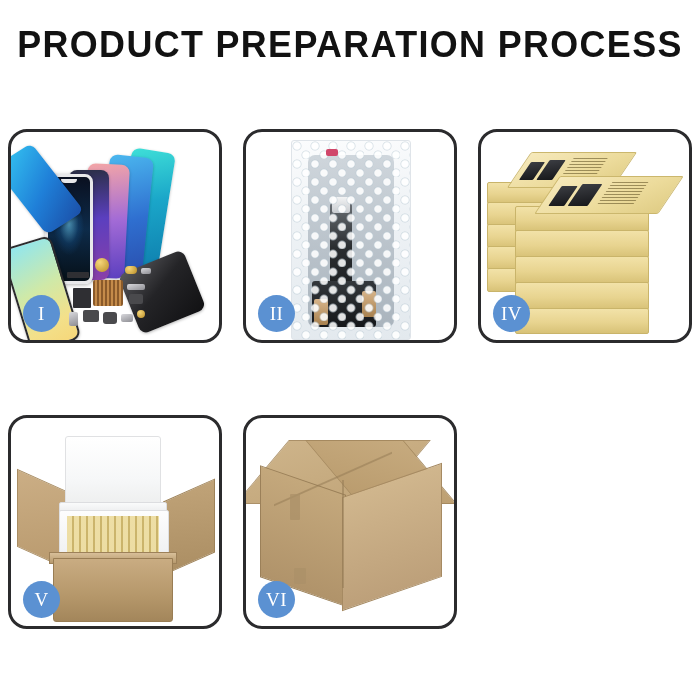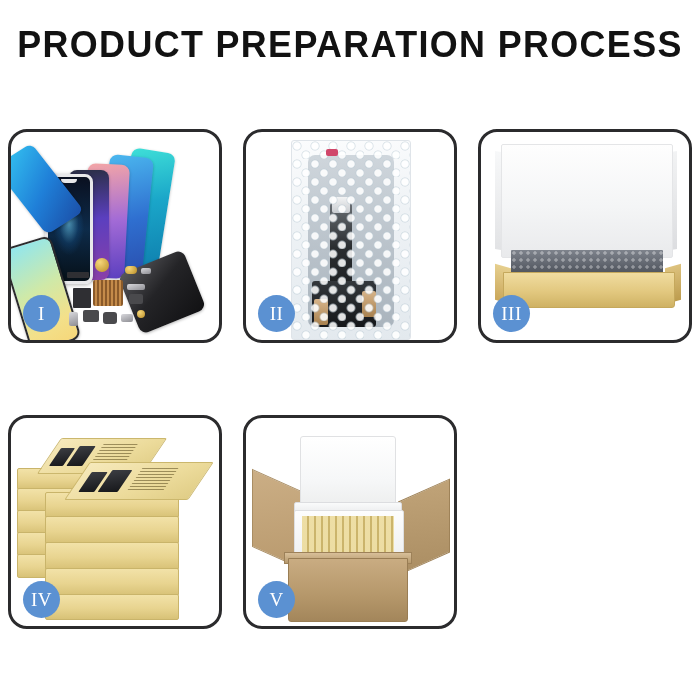--- a/index.html
+++ b/index.html
@@ -392,32 +392,20 @@
         <div class="bw-connector"></div>
         <div class="bw-tan-a"></div>
         <div class="bw-tan-b"></div>
         <div class="bw-redmark"></div>
         <div class="bw-bubbles"></div>
       </div>
     </div>
     <div class="step-badge">II</div>
   </div>
 
-  <div class="step-panel">
-    <div class="panel-stage">
-      <div class="bx3-lid-flapL"></div>
-      <div class="bx3-lid-flapR"></div>
-      <div class="bx3-lid"></div>
-      <div class="bx3-endL"></div>
-      <div class="bx3-endR"></div>
-      <div class="bx3-foam"></div>
-      <div class="bx3-front"></div>
-    </div>
-    <div class="step-badge">III</div>
-  </div>
 
   <div class="step-panel">
     <div class="panel-stage">
       <div class="stack-wrap">
 
         <div class="sbox" style="left:2px;top:36px;width:92px;height:20px;"></div>
         <div class="sbox" style="left:2px;top:56px;width:92px;height:22px;"></div>
         <div class="sbox" style="left:2px;top:78px;width:92px;height:22px;"></div>
         <div class="sbox" style="left:2px;top:100px;width:92px;height:22px;"></div>
         <div class="sbox" style="left:2px;top:122px;width:92px;height:22px;"></div>
@@ -451,14 +439,27 @@
       <div class="v-foam-body"></div>
       <div class="v-inner">
         <div class="v-inner-ribs"></div>
       </div>
       <div class="v-box-rim"></div>
       <div class="v-box-front"></div>
     </div>
     <div class="step-badge">V</div>
   </div>
 
+  <div class="step-panel">
+    <div class="panel-stage">
+      <div class="c-top"></div>
+      <div class="c-top2"></div>
+      <div class="c-left"></div>
+      <div class="c-right"></div>
+      <div class="c-seam" style="left:28px;top:60px;width:118px;height:2px;transform:skewY(-24deg);"></div>
+      <div class="c-tape" style="left:44px;top:76px;width:10px;height:26px;"></div>
+      <div class="c-tape" style="left:48px;top:150px;width:12px;height:16px;"></div>
+      <div class="c-seam" style="left:96px;top:62px;width:2px;height:108px;"></div>
+    </div>
+    <div class="step-badge">VI</div>
+  </div>
 
 </div>
 
 </body></html>

